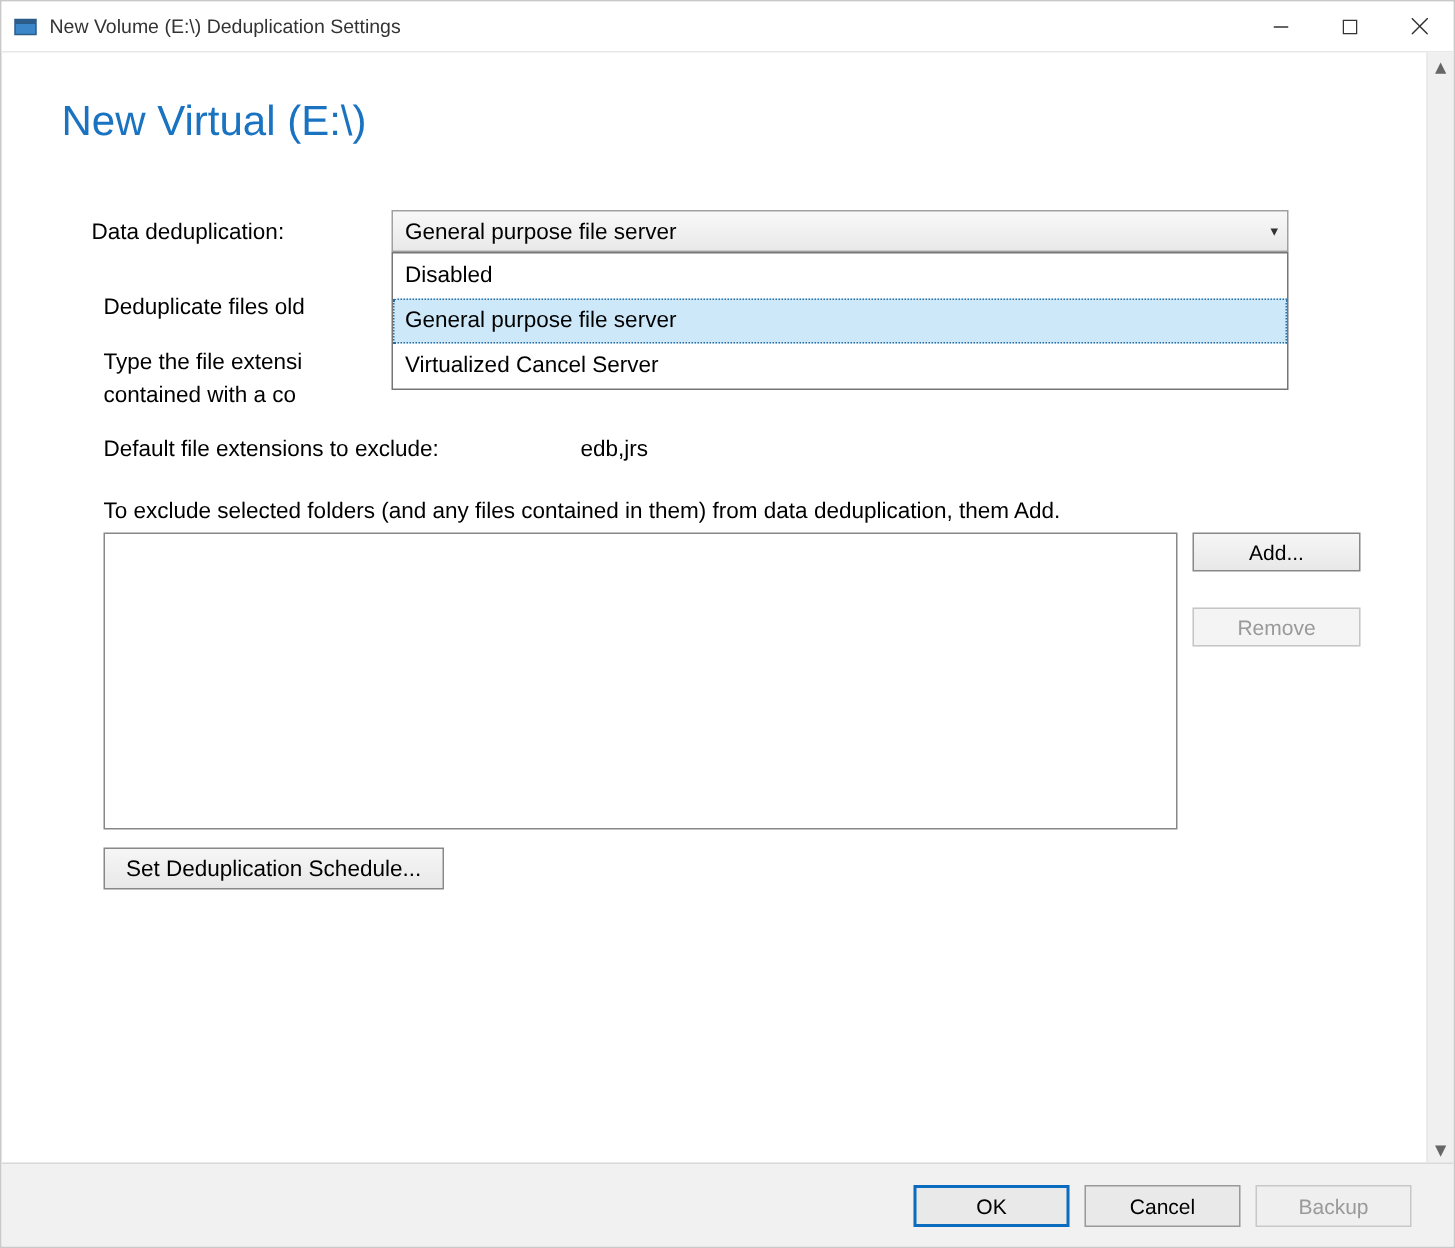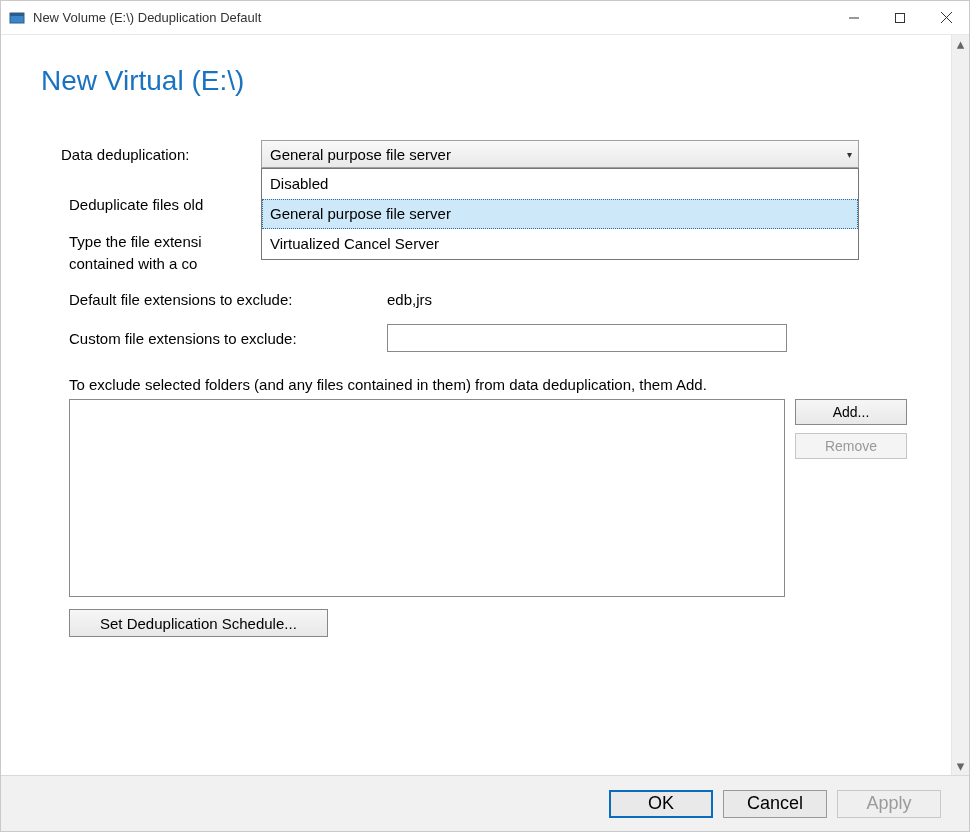--- a/index.html
+++ b/index.html
@@ -117,77 +117,77 @@
       font-family: inherit;
     }
     .exclude-row { margin: 24px 0 6px 28px; }
     .exclude-area { display:flex; margin: 0 0 12px 28px; gap: 10px; align-items:flex-start;}
     .listbox {
       width: 716px;
       height: 198px;
       border: 1px solid #888;
       background: #fff;
     }
-    .side-buttons { display:flex; flex-direction:column; gap:8px; width:112px;}
+    .side-buttons { display:flex; flex-direction:column; gap:24px; width:112px;}
     button.std {
       height: 26px;
       background: linear-gradient(#f6f6f6,#e8e8e8);
       border: 1px solid #888;
       font-size: 14px;
       font-family: inherit;
       padding: 0 6px;
     }
     button.std:disabled {
       color: #999;
       border-color: #c6c6c6;
       background: #f4f4f4;
     }
     button.schedule {
       margin-left: 28px;
       height: 28px;
-      padding: 0 30px;
+      padding: 0 14px;
       background: linear-gradient(#f6f6f6,#e8e8e8);
       border: 1px solid #888;
       font-size: 15px;
       font-family: inherit;
     }
     .footer {
       position: absolute;
       bottom: 0; left:0; right:0;
       height: 56px;
       background: #f1f1f1;
       border-top: 1px solid #d9d9d9;
       display: flex; align-items: center; justify-content: flex-end;
       gap: 10px;
       padding-right: 28px;
     }
     .footer button {
       width: 104px; height: 28px;
-      font-size: 18px;
+      font-size: 14px;
       font-family: inherit;
       border: 1px solid #999;
       background: #e9e9e9;
     }
     .footer button.primary {
       border: 2px solid #0b6cbf;
       background: #e9e9e9;
     }
     .footer button:disabled { color:#9a9a9a; border-color:#c8c8c8; background:#efefef;}
   </style>
 </head>
 <body>
 
 <div class="titlebar">
   <span class="app-icon">
     <svg width="16" height="16" viewBox="0 0 16 16">
         <rect x="1" y="3" width="14" height="10" fill="#3a86c8" stroke="#2a5d8a"></rect>
         <rect x="1" y="3" width="14" height="3" fill="#2a5d8a"></rect>
       </svg>
   </span>
-  <span class="title">New Volume (E:\) Deduplication Default</span>
+  <span class="title">New Volume (E:\) Deduplication Settings</span>
   <div class="win-controls">
     <div class="win-btn">
       <svg width="10" height="10">
           <line x1="0" y1="5" x2="10" y2="5" stroke-width="1"></line>
         </svg>
     </div>
     <div class="win-btn">
       <svg width="10" height="10">
           <rect x="0.5" y="0.5" width="9" height="9" fill="none" stroke-width="1"></rect>
         </svg>
@@ -228,26 +228,20 @@
     <div class="helptext">
       <span>Type the file extensi</span><br>
       <span>contained with a co</span>
     </div>
 
     <div class="field-row">
       <div class="field-label">Default file extensions to exclude:</div>
       <div class="field-value" style="margin-left:28px;text-align:right;">edb,jrs</div>
     </div>
 
-    <div class="field-row">
-      <div class="field-label">Custom file extensions to exclude:</div>
-      <div class="field-value" style="margin-left:28px;">
-        <input type="text" class="text-input" value="" style="">
-      </div>
-    </div>
 
     <div class="exclude-row">To exclude selected folders (and any files contained in them) from data deduplication, them Add.</div>
 
     <div class="exclude-area">
       <div class="listbox"></div>
       <div class="side-buttons">
         <button class="std">Add...</button>
         <button class="std" disabled="">Remove</button>
       </div>
     </div>
@@ -257,14 +251,14 @@
   </div>
   <div class="vscroll">
     <div class="arrow up">▴</div>
     <div class="arrow down">▾</div>
   </div>
 </div>
 
 <div class="footer">
   <button class="primary">OK</button>
   <button>Cancel</button>
-  <button disabled="">Apply</button>
+  <button disabled="">Backup</button>
 </div>
 
 </body></html>

